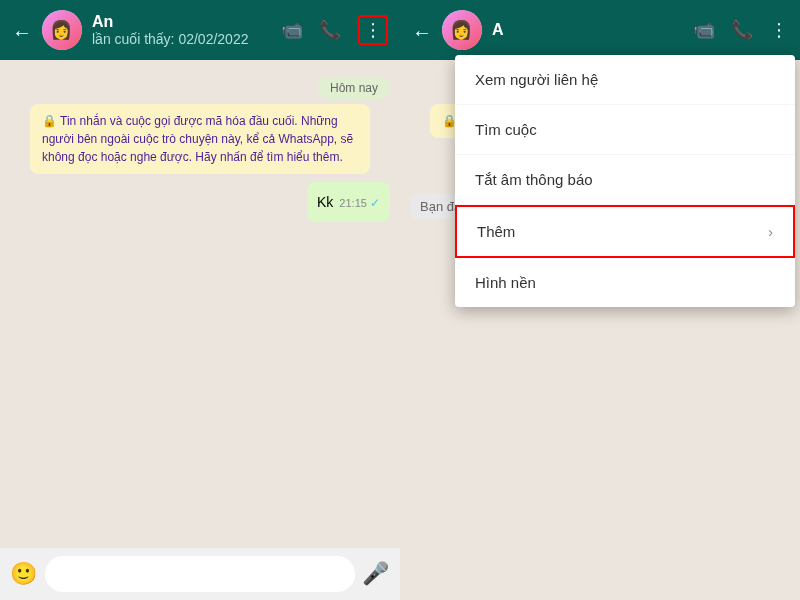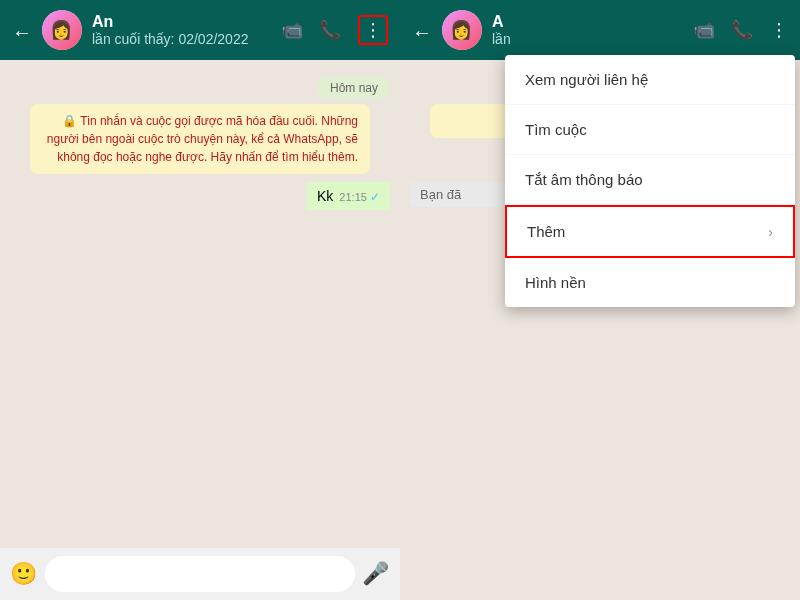--- a/index.html
+++ b/index.html
@@ -113,36 +113,36 @@
       font-size: 12px;
       padding: 4px 12px;
       border-radius: 10px;
     }
 
     .system-message {
       background: #fdf4c5;
       border-radius: 8px;
       padding: 8px 12px;
       font-size: 12px;
-      color: #b91c1c;
-      text-align: right;
+      color: #4c1d95;
+      text-align: left;
       margin: 8px 20px;
       line-height: 1.5;
     }
 
     .message-bubble {
       display: flex;
       justify-content: flex-end;
       margin: 8px 0;
     }
 
     .bubble {
       background: #dcf8c6;
-      border-radius: 0;
-      padding: 6px 10px;
+      border-radius: 8px;
+      padding: 12px 10px;
       max-width: 70%;
       font-size: 14px;
       position: relative;
     }
 
     .bubble-time {
       font-size: 11px;
       color: #888;
       float: right;
       margin-left: 6px;
@@ -190,21 +190,21 @@
     }
 
     
     .dropdown-menu {
       position: absolute;
       top: 55px;
       right: 5px;
       background: white;
       border-radius: 4px;
       box-shadow: 0 4px 16px rgba(0,0,0,0.3);
-      width: 290px;
+      width: 340px;
       z-index: 100;
       overflow: hidden;
     }
 
     .dropdown-item {
       padding: 16px 20px;
       font-size: 15px;
       color: #333;
       cursor: pointer;
       display: flex;
@@ -282,21 +282,20 @@
 </div>
 
 <div class="right-panel">
   <div class="right-header">
     <span class="back-arrow">←</span>
     <div class="avatar">
       <div class="avatar-img">👩</div>
     </div>
     <div class="contact-info">
       <div class="contact-name">A</div>
-      <div class="contact-status">lần</div>
     </div>
     <div class="header-icons">
       <span class="header-icon">📹</span>
       <span class="header-icon">📞</span>
       <span class="header-icon">⋮</span>
     </div>
   </div>
 
   <div class="right-chat-area">
     <div class="date-badge">

